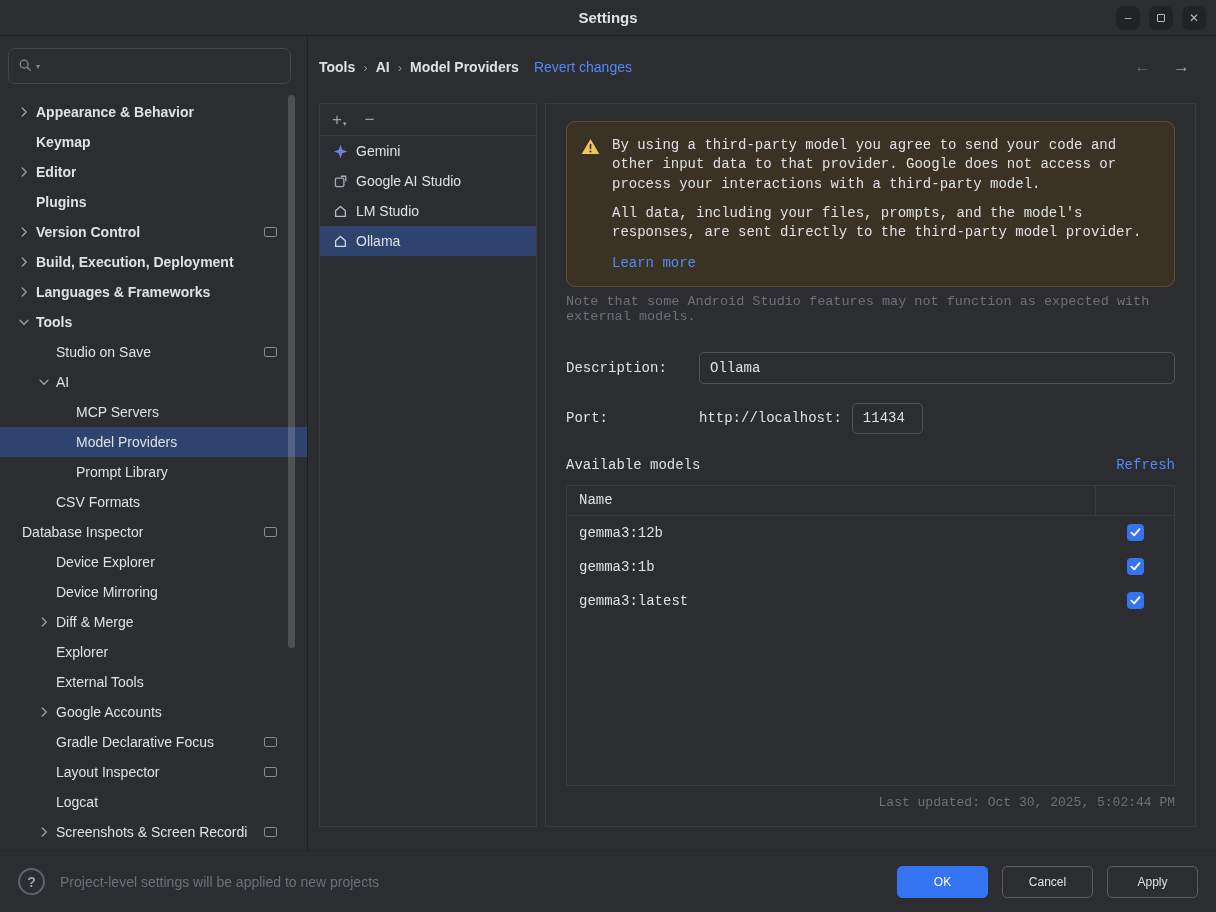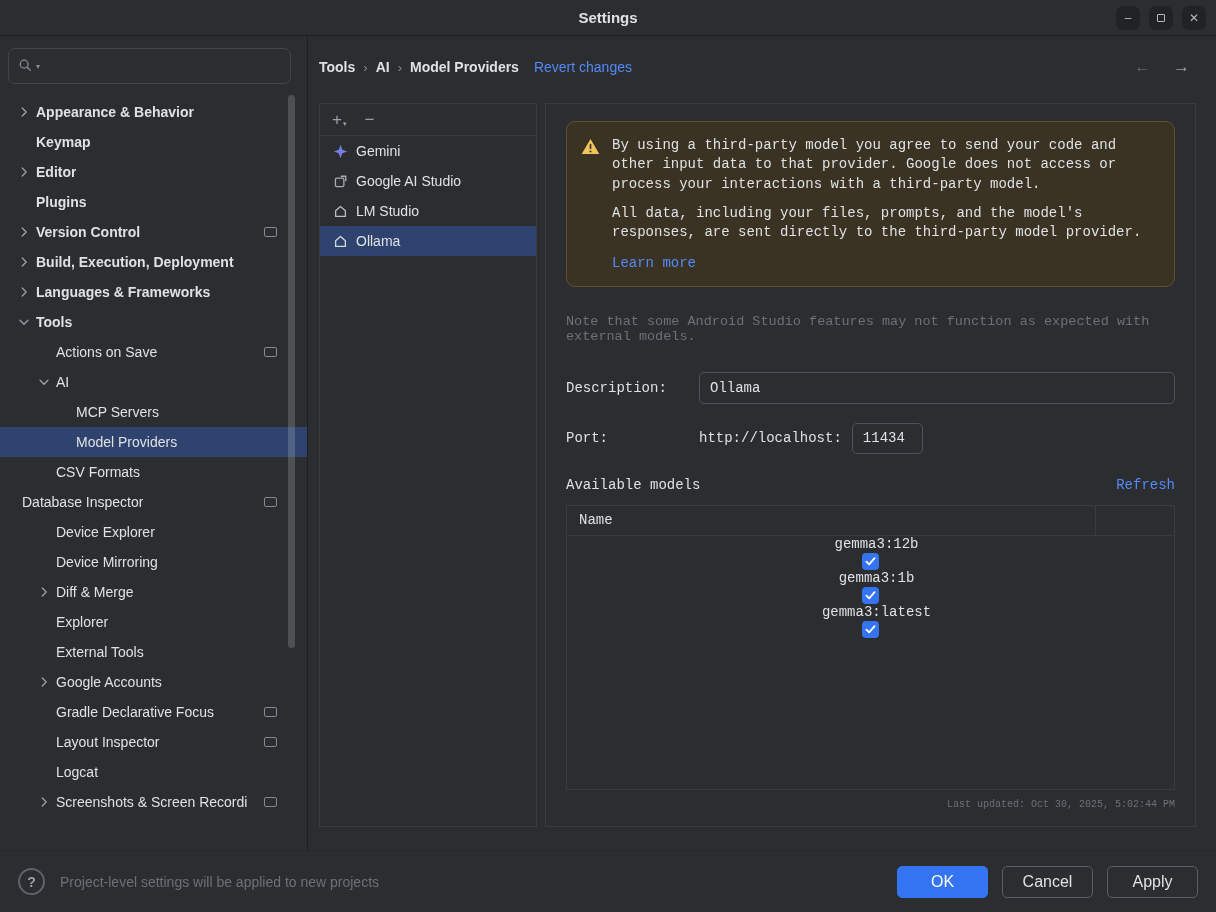--- a/index.html
+++ b/index.html
@@ -72,21 +72,21 @@
 
   
   .detail-panel { flex:1; min-width:0; border:1px solid var(--panel-border);
     display:flex; flex-direction:column; padding:17px 20px 16px 20px;font-family:Liberation Mono, monospace; }
   .warning-banner { flex:none; background:var(--warn-bg); border:1px solid var(--warn-border);
     border-radius:9px; padding:14px 16px 15px 14px; display:flex; gap:12px; }
   .warning-icon { flex:none; margin-top:2px; }
   .warning-text p { margin:0 0 10px 0; line-height:1.38; max-width:575px; }
   .warning-text p:last-of-type { margin-bottom:12px; }
   .learn-more { color:var(--link); }
-  .note-text { margin-top:27px; color:#6d7177; font-size:13.5px; }
+  .note-text { margin-top:7px; color:#6d7177; font-size:13.5px; }
 
   .form-row { display:flex; align-items:center; }
   .row-desc { margin-top:28px; }
   .row-port { margin-top:19px; }
   .field-label { width:133px; flex:none; color:#dfe1e5; }
   .text-field { background:transparent; border:1px solid #4e5157; border-radius:5px; color:#dfe1e5;
     height:32px; padding:0 10px; font-size:14px; font-family:inherit; outline:none; }
   .desc-field { flex:1; }
   .port-prefix { margin-right:10px; }
   .port-field { width:71px; height:31px; }
@@ -95,36 +95,36 @@
   .refresh-link { color:var(--link); }
 
   .models-table { margin-top:12px; flex:1; min-height:0; border:1px solid var(--panel-border);
     display:flex; flex-direction:column; }
   .table-header { height:30px; flex:none; display:flex; border-bottom:1px solid var(--panel-border); }
   .th-name { flex:1; display:flex; align-items:center; padding-left:12px; border-right:1px solid var(--panel-border);
     white-space:nowrap; overflow:hidden; }
   .th-enabled { width:78px; flex:none; display:flex; align-items:center; padding-left:12px;
     white-space:nowrap; overflow:hidden; text-overflow:ellipsis;margin-top:44px; }
   .table-body { flex:1; overflow:hidden; }
-  .table-row { height:34px; display:flex; align-items:center;flex-direction:column; }
+  .table-row { height:34px; display:flex; align-items:center; }
   .td-name { flex:1; padding-left:12px; }
   .td-enabled { width:78px; flex:none; display:flex; justify-content:center; }
   .checkbox { width:17px; height:17px; border-radius:4px; background:var(--accent);
     display:flex; align-items:center; justify-content:center; }
 
-  .last-updated { flex:none; margin-top:9px; text-align:right; color:#6d7177; font-size:10px; }
+  .last-updated { flex:none; margin-top:9px; text-align:right; color:#6d7177; font-size:13px; }
 
   
   .footer { height:62px; flex:none; display:flex; align-items:center; padding:0 18px;
     border-top:1px solid #26282b; }
   .help-circle { width:27px; height:27px; border:2px solid #5f636a; border-radius:50%; color:#9da0a8;
     display:flex; align-items:center; justify-content:center; font-size:14px; font-weight:700; flex:none; }
   .footer-hint { margin-left:15px; color:#6d7177; }
   .footer-buttons { margin-left:auto; display:flex; gap:14px; }
-  .btn { height:32px; min-width:91px; padding:0 18px; border-radius:5px; font-size:16px;
+  .btn { height:32px; min-width:91px; padding:0 18px; border-radius:5px; font-size:12px;
     font-family:inherit; cursor:default; }
   .btn-primary { background:var(--accent); border:1px solid var(--accent); color:#ffffff; }
   .btn-secondary { background:transparent; border:1px solid #5a5d63; color:#dfe1e5; }
 </style>
 </head>
 <body style="--accent: #3574f0; --selection: #2e436e; --link: #548af7; --warn-bg: #3a3222; --warn-border: #5e512f; --warn-icon: #f2c55c;">
 
 <div class="window">
 
   <div class="titlebar">
@@ -204,38 +204,42 @@
           <div class="tree-item lvl0" style="padding-left: 14px;">
             <span class="chev">
               <svg width="14" height="14" viewBox="0 0 16 16">
                 <path d="M3.5 6l4.5 4.5L12.5 6" fill="none" stroke="#9da0a8" stroke-width="1.5" stroke-linecap="round" stroke-linejoin="round"></path>
               </svg>
             </span>
             <span class="tree-label">Tools</span>
           </div>
           <div class="tree-item" style="padding-left: 34px;">
             <span class="chev"></span>
-            <span class="tree-label">Actions on Save</span>
+            <span class="tree-label">Studio on Save</span>
             <span class="mini-screen"></span>
           </div>
           <div class="tree-item" style="padding-left: 34px;">
             <span class="chev">
               <svg width="14" height="14" viewBox="0 0 16 16">
                 <path d="M3.5 6l4.5 4.5L12.5 6" fill="none" stroke="#9da0a8" stroke-width="1.5" stroke-linecap="round" stroke-linejoin="round"></path>
               </svg>
             </span>
             <span class="tree-label">AI</span>
           </div>
           <div class="tree-item" style="padding-left: 54px;">
             <span class="chev"></span>
             <span class="tree-label">MCP Servers</span>
           </div>
           <div class="tree-item selected" style="padding-left: 54px;">
             <span class="chev"></span>
             <span class="tree-label">Model Providers</span>
+          </div>
+          <div class="tree-item" style="padding-left: 54px;">
+            <span class="chev"></span>
+            <span class="tree-label">Prompt Library</span>
           </div>
           <div class="tree-item" style="padding-left: 34px;">
             <span class="chev"></span>
             <span class="tree-label">CSV Formats</span>
           </div>
           <div class="tree-item" style="">
             <span class="chev"></span>
             <span class="tree-label">Database Inspector</span>
             <span class="mini-screen"></span>
           </div>

